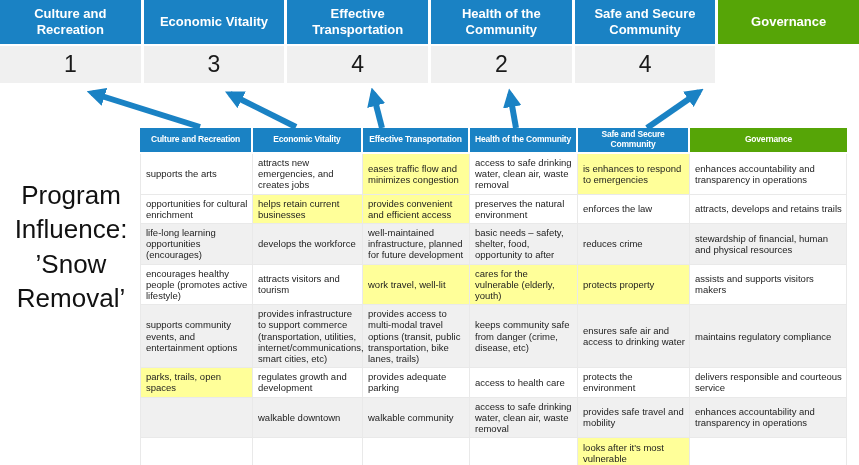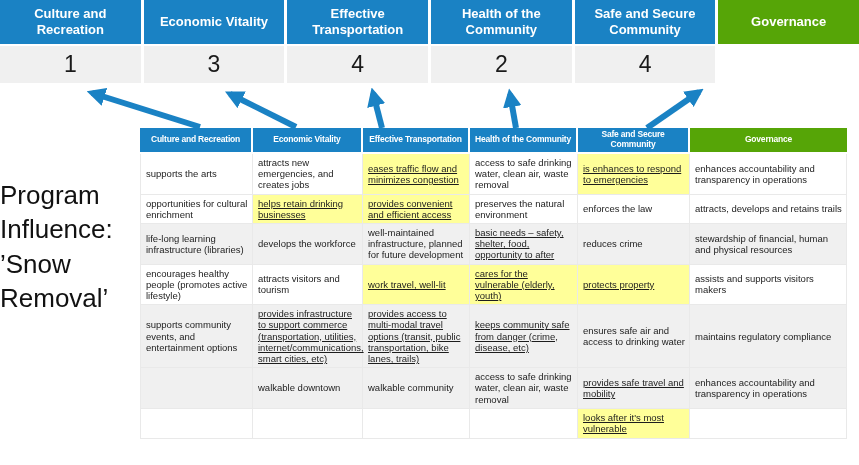--- a/index.html
+++ b/index.html
@@ -15,37 +15,37 @@
     justify-content: center; text-align: center; padding: 2px 8px; }
   .sum-head.green { background: var(--green); }
   .sum-score { height: 37px; background: #f0f0f0; color: #1a1a1a; font-size: 23px;
     display: flex; align-items: center; justify-content: center; }
 
   
   #arrow-band { position: absolute; left: 0; top: 84px; width: 859px; height: 46px; }
 
   
   #program-title { position: absolute; left: 0; top: 178px; width: 142px;
-    font-size: 26px; line-height: 1.32; text-align: left; color: #111; }
+    font-size: 26px; line-height: 1.32; text-align: center; color: #111; }
 
   
   #matrix { position: absolute; left: 140px; top: 128px; width: 707px;
     border-collapse: separate; border-spacing: 0; table-layout: fixed; }
   #matrix th { background: var(--blue); color: #fff; font-weight: bold;
     font-size: 8.5px; letter-spacing: -0.2px; line-height: 1.15; height: 26px;
     text-align: center; vertical-align: middle; padding: 1px 2px;
     border-right: 2px solid #fff; border-bottom: 2px solid #fff; }
   #matrix th.green { background: var(--green); border-right: none; }
   #matrix td { font-size: 9.5px; line-height: 1.18; color: #1d1d1d;
     vertical-align: middle; text-align: left; padding: 3px 3px 3px 5px;
     border-right: 1px solid #e9e9e9; border-bottom: 1px solid #e9e9e9;
     background: #fff; }
   #matrix td:first-child { border-left: 1px solid #e9e9e9; }
   #matrix tr.shade td { background: var(--shade); }
-  #matrix td.hl { background: var(--highlight); text-decoration: underline; }
+  #matrix td.hl { background: var(--highlight); }
   #matrix tbody tr:last-child td { height: 30px; }
 </style>
 </head>
 <body>
 
 <div id="summary-bar">
     <div class="sum-col">
       <div class="sum-head">Culture and Recreation</div>
       <div class="sum-score">1</div>
     </div>
@@ -108,28 +108,28 @@
       <tr>
         <td>supports the arts</td>
         <td>attracts new emergencies, and creates jobs</td>
         <td class="hl">eases traffic flow and minimizes congestion</td>
         <td>access to safe drinking water, clean air, waste removal</td>
         <td class="hl">is enhances to respond to emergencies</td>
         <td>enhances accountability and transparency in operations</td>
       </tr>
       <tr>
         <td>opportunities for cultural enrichment</td>
-        <td class="hl">helps retain drinking businesses</td>
+        <td class="hl">helps retain current businesses</td>
         <td class="hl">provides convenient and efficient access</td>
         <td>preserves the natural environment</td>
         <td>enforces the law</td>
         <td>attracts, develops and retains trails</td>
       </tr>
       <tr class="shade">
-        <td>life-long learning infrastructure (libraries)</td>
+        <td>life-long learning opportunities (encourages)</td>
         <td>develops the workforce</td>
         <td>well-maintained infrastructure, planned for future development</td>
         <td class="hl">basic needs – safety, shelter, food, opportunity to after</td>
         <td>reduces crime</td>
         <td>stewardship of financial, human and physical resources</td>
       </tr>
       <tr>
         <td>encourages healthy people (promotes active lifestyle)</td>
         <td>attracts visitors and tourism</td>
         <td class="hl">work travel, well-lit</td>
@@ -138,20 +138,28 @@
         <td>assists and supports visitors makers</td>
       </tr>
       <tr class="shade">
         <td>supports community events, and entertainment options</td>
         <td class="hl">provides infrastructure to support commerce (transportation, utilities, internet/communications, smart cities, etc)</td>
         <td class="hl">provides access to multi-modal travel options (transit, public transportation, bike lanes, trails)</td>
         <td class="hl">keeps community safe from danger (crime, disease, etc)</td>
         <td>ensures safe air and access to drinking water</td>
         <td>maintains regulatory compliance</td>
       </tr>
+      <tr>
+        <td class="hl">parks, trails, open spaces</td>
+        <td>regulates growth and development</td>
+        <td>provides adequate parking</td>
+        <td>access to health care</td>
+        <td>protects the environment</td>
+        <td>delivers responsible and courteous service</td>
+      </tr>
       <tr class="shade">
         <td></td>
         <td>walkable downtown</td>
         <td>walkable community</td>
         <td>access to safe drinking water, clean air, waste removal</td>
         <td class="hl">provides safe travel and mobility</td>
         <td>enhances accountability and transparency in operations</td>
       </tr>
       <tr>
         <td></td>

